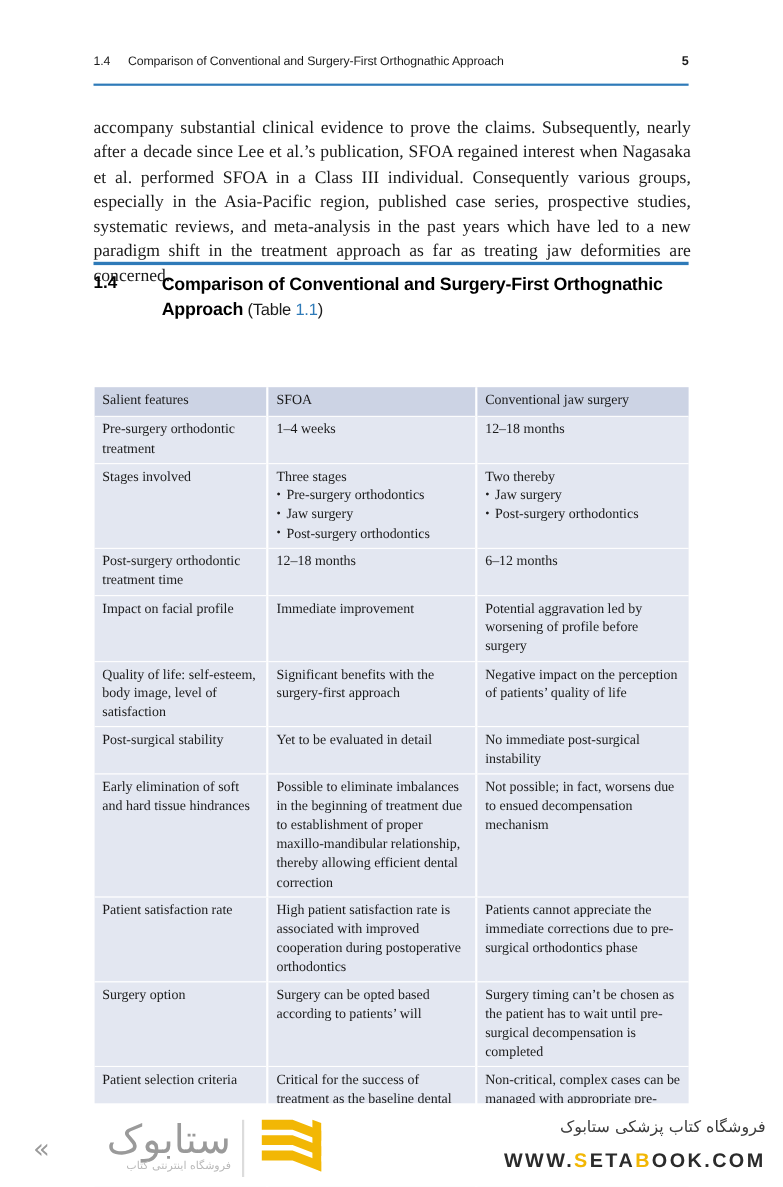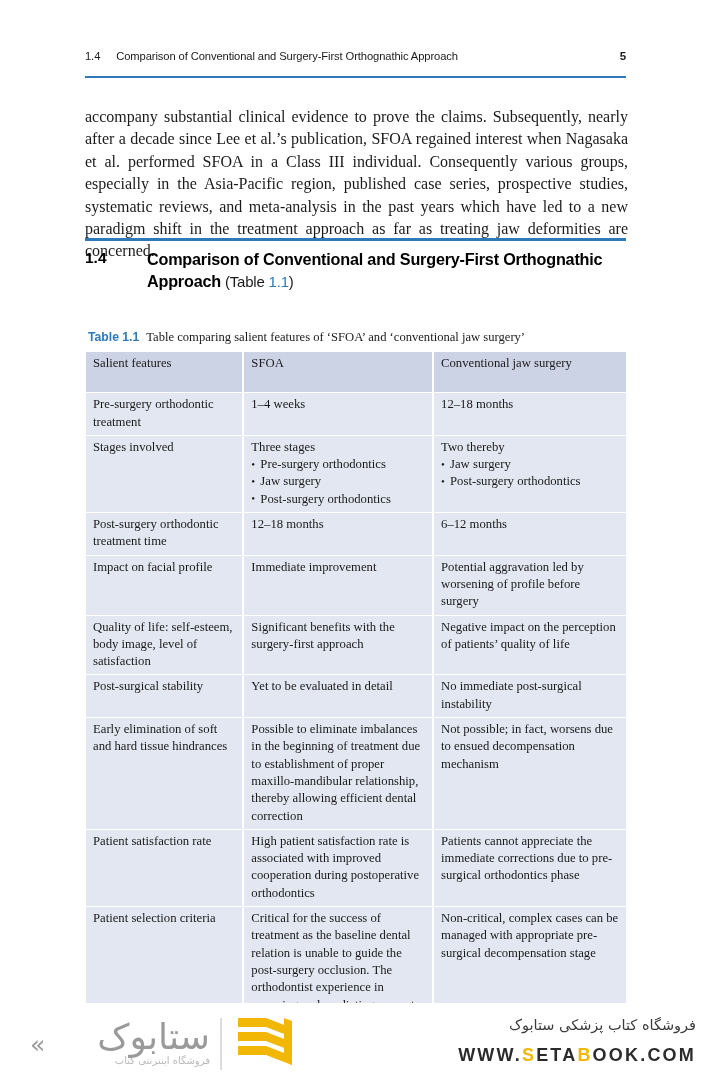--- a/index.html
+++ b/index.html
@@ -111,21 +111,21 @@
     vertical-align: top;
     padding: 3px 7px 4px 7px;
     background: #e3e7f1;
     border-right: 2px solid #ffffff;
     border-bottom: 1.5px solid #ffffff;
   }
   .tbl td:last-child { border-right: none; margin-left: 24px; }
   .tbl tr.head td {
     background: #ccd3e4;
     padding-top: 3px;
-    padding-bottom: 20px;
+    padding-bottom: 6px;
   }
   .tbl .c1 { width: 146px; }
   .tbl .c2 { width: 176px; }
   .tbl .c3 { width: 179px; }
   .tbl ul {
     margin: 0; padding: 0; list-style: none;
   }
   .tbl ul li {
     position: relative;
     padding-left: 9px;
@@ -240,23 +240,20 @@
   <div class="runhead-rule"></div>
 
   <p class="body-para">accompany substantial clinical evidence to prove the claims. Subsequently, nearly after a decade since Lee et al.’s publication, SFOA regained interest when Nagasaka et al. performed SFOA in a Class III individual. Consequently various groups, especially in the Asia-Pacific region, published case series, prospective studies, systematic reviews, and meta-analysis in the past years which have led to a new paradigm shift in the treatment approach as far as treating jaw deformities are concerned.</p>
 
   <div class="sec-rule"></div>
   <div class="sec-head">
     <span class="sec-num">1.4</span>
     <span class="sec-title"><span>Comparison of Conventional and Surgery-First Orthognathic Approach</span><span class="tablref"> <span>(Table </span><span class="num">1.1</span><span>)</span></span></span>
   </div>
 
-  <div class="tbl-caption">
-    <span class="lbl">Table 1.1</span><span>Table comparing salient features of ‘SFOA’ and ‘conventional jaw surgery’</span>
-  </div>
 
   <table class="tbl">
     <tbody>
       <tr class="head">
         <td class="c1">Salient features</td>
         <td class="c2">SFOA</td>
         <td class="c3">Conventional jaw surgery</td>
       </tr>
 
       <tr>
@@ -313,20 +310,25 @@
         <td class="c2">Possible to eliminate imbalances in the beginning of treatment due to establishment of proper maxillo-mandibular relationship, thereby allowing efficient dental correction</td>
         <td class="c3">Not possible; in fact, worsens due to ensued decompensation mechanism</td>
       </tr>
 
       <tr>
         <td class="c1">Patient satisfaction rate</td>
         <td class="c2">High patient satisfaction rate is associated with improved cooperation during postoperative orthodontics</td>
         <td class="c3">Patients cannot appreciate the immediate corrections due to pre-surgical orthodontics phase</td>
       </tr>
 
+      <tr>
+        <td class="c1">Surgery option</td>
+        <td class="c2">Surgery can be opted based according to patients’ will</td>
+        <td class="c3">Surgery timing can’t be chosen as the patient has to wait until pre-surgical decompensation is completed</td>
+      </tr>
 
 
       <tr>
         <td class="c1">Patient selection criteria</td>
         <td class="c2">Critical for the success of treatment as the baseline dental relation is unable to guide the post-surgery occlusion. The orthodontist experience in assessing and predicting accurate post-surgery tooth movement plays a vital role</td>
         <td class="c3">Non-critical, complex cases can be managed with appropriate pre-surgical decompensation stage</td>
       </tr>
     </tbody>
   </table>
 

